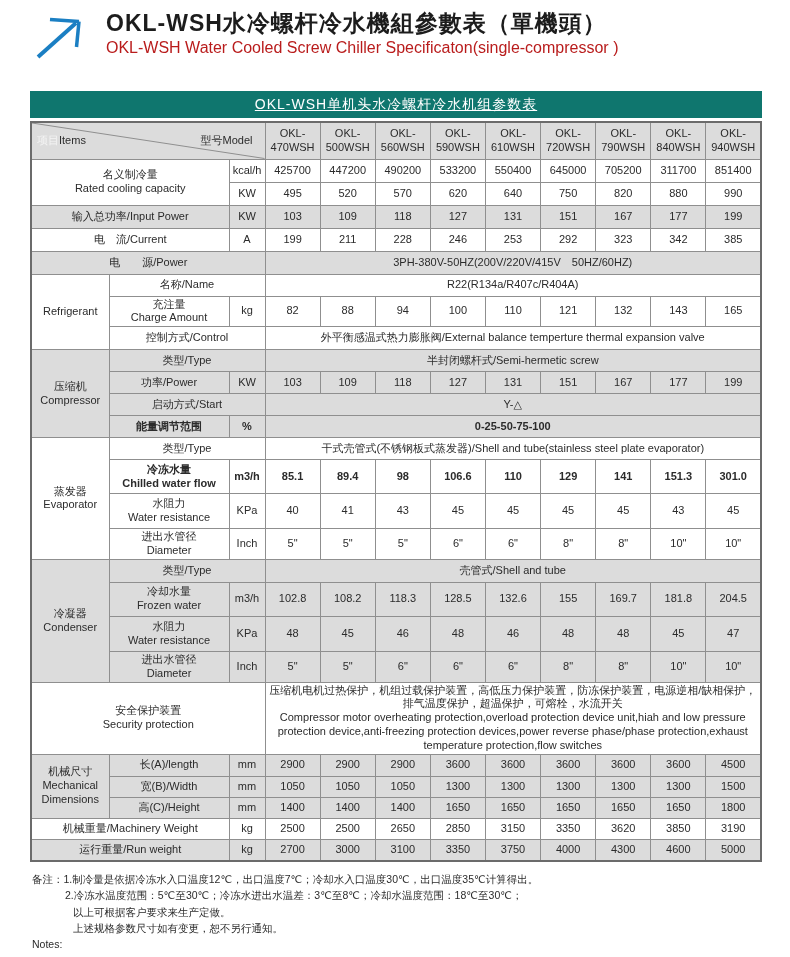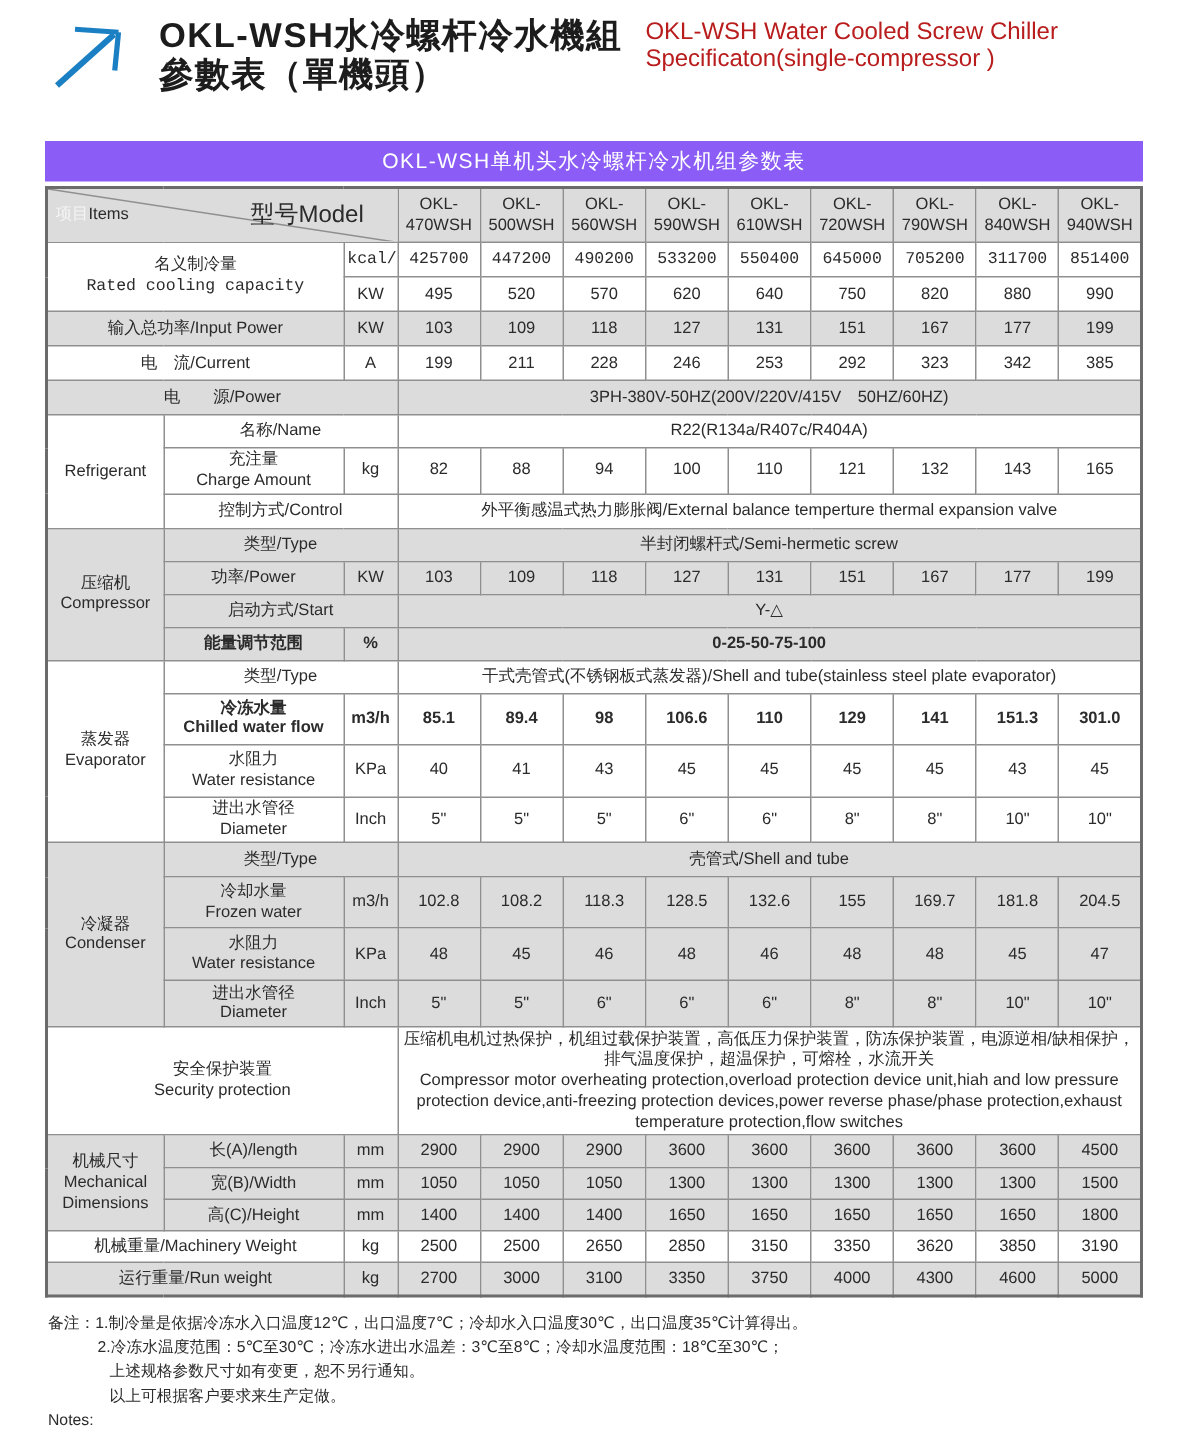--- a/index.html
+++ b/index.html
@@ -9,21 +9,21 @@
     font-family:"Liberation Sans","DejaVu Sans",sans-serif;
     color:#2f2f2f;
     position:relative;
     overflow:hidden;
   }
   .page{padding:6px 28px 0 30px;}
 
   
   .titlebar{display:flex;align-items:flex-start;gap:16px;margin-top:4px;}
   .arrow-box{width:60px;height:48px;flex:0 0 auto;margin-top:2px;}
-  .titles{display:flex;flex-direction:row;}
+  .titles{display:flex;flex-direction:column;}
   .title-zh{font-size:23px;font-weight:600;letter-spacing:1px;color:#1c1c1c;line-height:1.15;}
   .title-en{font-size:16px;color:#b91c1c;margin-top:3px;}
 
   
   .banner{
     margin-top:31px;width:732px;height:27px;line-height:27px;
     text-align:center;color:#ffffff;font-size:14px;letter-spacing:1px;
   }
 
   
@@ -43,21 +43,21 @@
   td.unit{font-size:10.5px;}
   td.txt{text-align:left;font-size:10.5px;line-height:1.4;padding:3px 6px;}
   td.grp{font-size:11px;}
 
   
   td.diag{position:relative;padding:0;}
   td.diag svg{position:absolute;left:0;top:0;width:100%;height:100%;}
   .items-label{position:absolute;left:5px;top:50%;transform:translateY(-50%);font-size:11px;}
   .items-zh{color:#f4f4f4;}
   .items-en{color:#2b2b2b;}
-  .model-label{position:absolute;right:22px;top:50%;transform:translateY(-50%);font-size:16px;}
+  .model-label{position:absolute;right:12px;top:50%;transform:translateY(-50%);font-size:11px;}
 
   
   .notes{margin:9px 0 0 2px;font-size:10.5px;line-height:1.55;color:#2b2b2b;width:745px;}
   .note.ind1{padding-left:33px;}
   .note.ind2{padding-left:41px;}
 </style>
 </head>
 <body>
 
 <div class="page">
@@ -69,21 +69,21 @@
         <path d="M20 7.5 L49 9.5" stroke="#1b7fc3" stroke-width="3.5"></path>
         <path d="M49 9.5 L46.5 35" stroke="#1b7fc3" stroke-width="3.5"></path>
       </svg>
     </div>
     <div class="titles">
       <div class="title-zh">OKL-WSH水冷螺杆冷水機組參數表（單機頭）</div>
       <div class="title-en">OKL-WSH Water Cooled Screw Chiller Specificaton(single-compressor )</div>
     </div>
   </div>
 
-  <div class="banner" style="background:#8b5cf6;">OKL-WSH单机头水冷螺杆冷水机组参数表</div>
+  <div class="banner" style="background:#0f766e;text-decoration:underline;">OKL-WSH单机头水冷螺杆冷水机组参数表</div>
 
   <table class="spec">
     <colgroup>
       <col style="width:78px">
         <col style="width:120px">
         <col style="width:36px">
       <col>
         <col>
         <col>
         <col>
@@ -107,21 +107,21 @@
           <td>OKL-<br>560WSH</td>
           <td>OKL-<br>590WSH</td>
           <td>OKL-<br>610WSH</td>
           <td>OKL-<br>720WSH</td>
           <td>OKL-<br>790WSH</td>
           <td>OKL-<br>840WSH</td>
           <td>OKL-<br>940WSH</td>
         </tr>
     </thead>
     <tbody>
-        <tr class="w" style="height: 23px; font-family: Liberation Mono, monospace;">
+        <tr class="w" style="height: 23px;">
           <td class="lbl" colspan="2" rowspan="2">名义制冷量<br>Rated cooling capacity</td>
           <td class="unit">kcal/h</td>
           <td class="val">425700</td>
           <td class="val">447200</td>
           <td class="val">490200</td>
           <td class="val">533200</td>
           <td class="val">550400</td>
           <td class="val">645000</td>
           <td class="val">705200</td>
           <td class="val">311700</td>
@@ -375,18 +375,18 @@
           <td class="val">4300</td>
           <td class="val">4600</td>
           <td class="val">5000</td>
         </tr>
       </tbody>
   </table>
 
   <div class="notes">
       <div class="note ind0">备注：1.制冷量是依据冷冻水入口温度12℃，出口温度7℃；冷却水入口温度30℃，出口温度35℃计算得出。</div>
       <div class="note ind1">2.冷冻水温度范围：5℃至30℃；冷冻水进出水温差：3℃至8℃；冷却水温度范围：18℃至30℃；</div>
+      <div class="note ind2">以上可根据客户要求来生产定做。</div>
       <div class="note ind2">上述规格参数尺寸如有变更，恕不另行通知。</div>
-      <div class="note ind2">以上可根据客户要求来生产定做。</div>
       <div class="note ind0">Notes:</div>
     </div>
 
 </div>
 
 </body></html>

